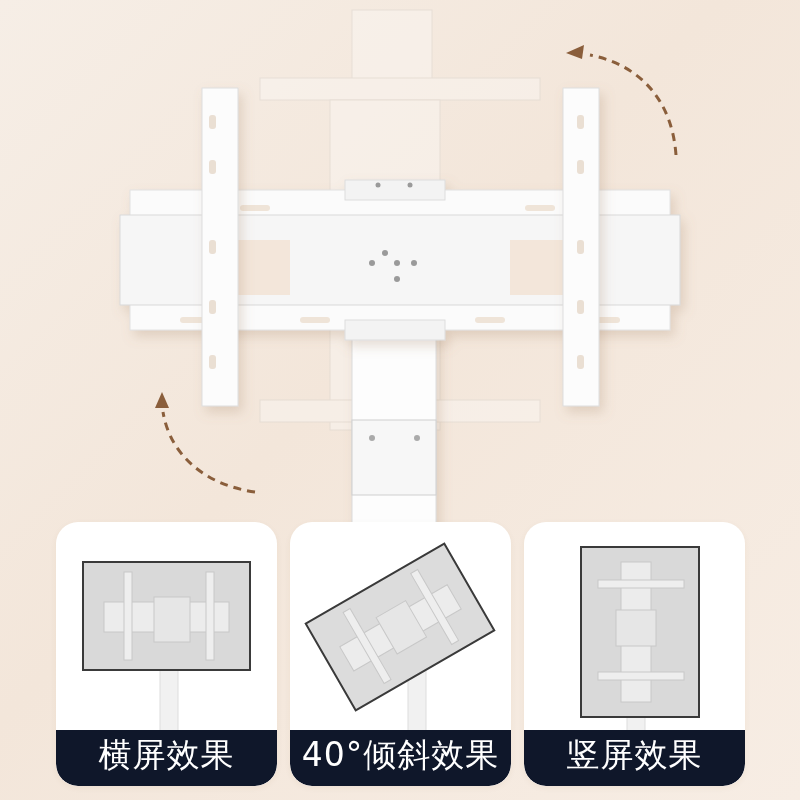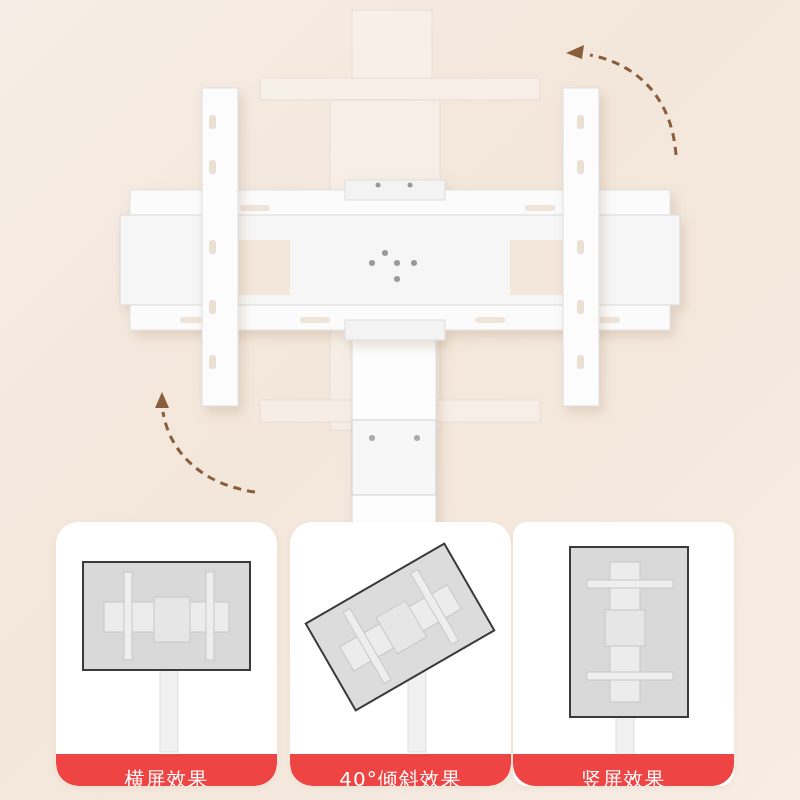--- a/index.html
+++ b/index.html
@@ -2,22 +2,22 @@
 <html><head>
 <meta charset="utf-8">
 <style>
   html,body{margin:0;padding:0;}
   body{width:800px;height:800px;overflow:hidden;position:relative;
     background:linear-gradient(135deg,#f6eee6 0%,#f3e6da 45%,#f7ede4 100%);
     font-family:"DejaVu Sans","Liberation Sans",sans-serif;}
   .hero{position:absolute;left:0;top:0;width:800px;height:530px;}
   .card{position:absolute;top:522px;width:221px;height:264px;background:#fff;border-radius:22px;overflow:hidden;
     box-shadow:0 2px 6px rgba(120,80,40,0.06);}
-  .card .label{position:absolute;left:0;bottom:0;width:100%;height:32px;background:#ef4444;color:#fff;
-    font-size:20px;line-height:50px;text-align:center;letter-spacing:1px;border-radius:0 0 22px 22px;}
+  .card .label{position:absolute;left:0;bottom:0;width:100%;height:56px;background:#0f172a;color:#fff;
+    font-size:33px;line-height:50px;text-align:center;letter-spacing:1px;border-radius:0 0 22px 22px;}
   .card svg{position:absolute;left:0;top:0;}
 </style>
 </head>
 <body>
 
 <div class="hero">
   <svg width="800" height="530" viewBox="0 0 800 530">
     <defs>
       <filter id="sh" x="-20%" y="-20%" width="140%" height="140%">
         <feDropShadow dx="4" dy="6" stdDeviation="6" flood-color="#a08060" flood-opacity="0.25"></feDropShadow>
@@ -109,21 +109,21 @@
       <rect x="30" y="55" width="160" height="100" fill="#dcdcdc" stroke="#3a3a3a" stroke-width="2"></rect>
       <rect x="48" y="92" width="124" height="28" fill="#ececec" stroke="#c8c8c8"></rect>
       <rect x="68" y="64" width="8" height="82" fill="#eee" stroke="#c8c8c8"></rect>
       <rect x="146" y="64" width="8" height="82" fill="#eee" stroke="#c8c8c8"></rect>
       <rect x="94" y="85" width="34" height="42" fill="#e6e6e6" stroke="#c8c8c8"></rect>
     </g>
   </svg>
   <div class="label">40°倾斜效果</div>
 </div>
 
-<div class="card" style="left:513px;border-radius:14px;">
+<div class="card" style="left:524px;">
   <svg width="221" height="264">
     <rect x="103" y="190" width="18" height="45" fill="#f1f1f1" stroke="#ddd"></rect>
     <rect x="57" y="25" width="118" height="170" fill="#d9d9d9" stroke="#3a3a3a" stroke-width="2"></rect>
     <rect x="97" y="40" width="30" height="140" fill="#ececec" stroke="#c8c8c8"></rect>
     <rect x="74" y="58" width="86" height="8" fill="#eee" stroke="#c8c8c8"></rect>
     <rect x="74" y="150" width="86" height="8" fill="#eee" stroke="#c8c8c8"></rect>
     <rect x="92" y="88" width="40" height="36" fill="#e6e6e6" stroke="#c8c8c8"></rect>
   </svg>
   <div class="label">竖屏效果</div>
 </div>

